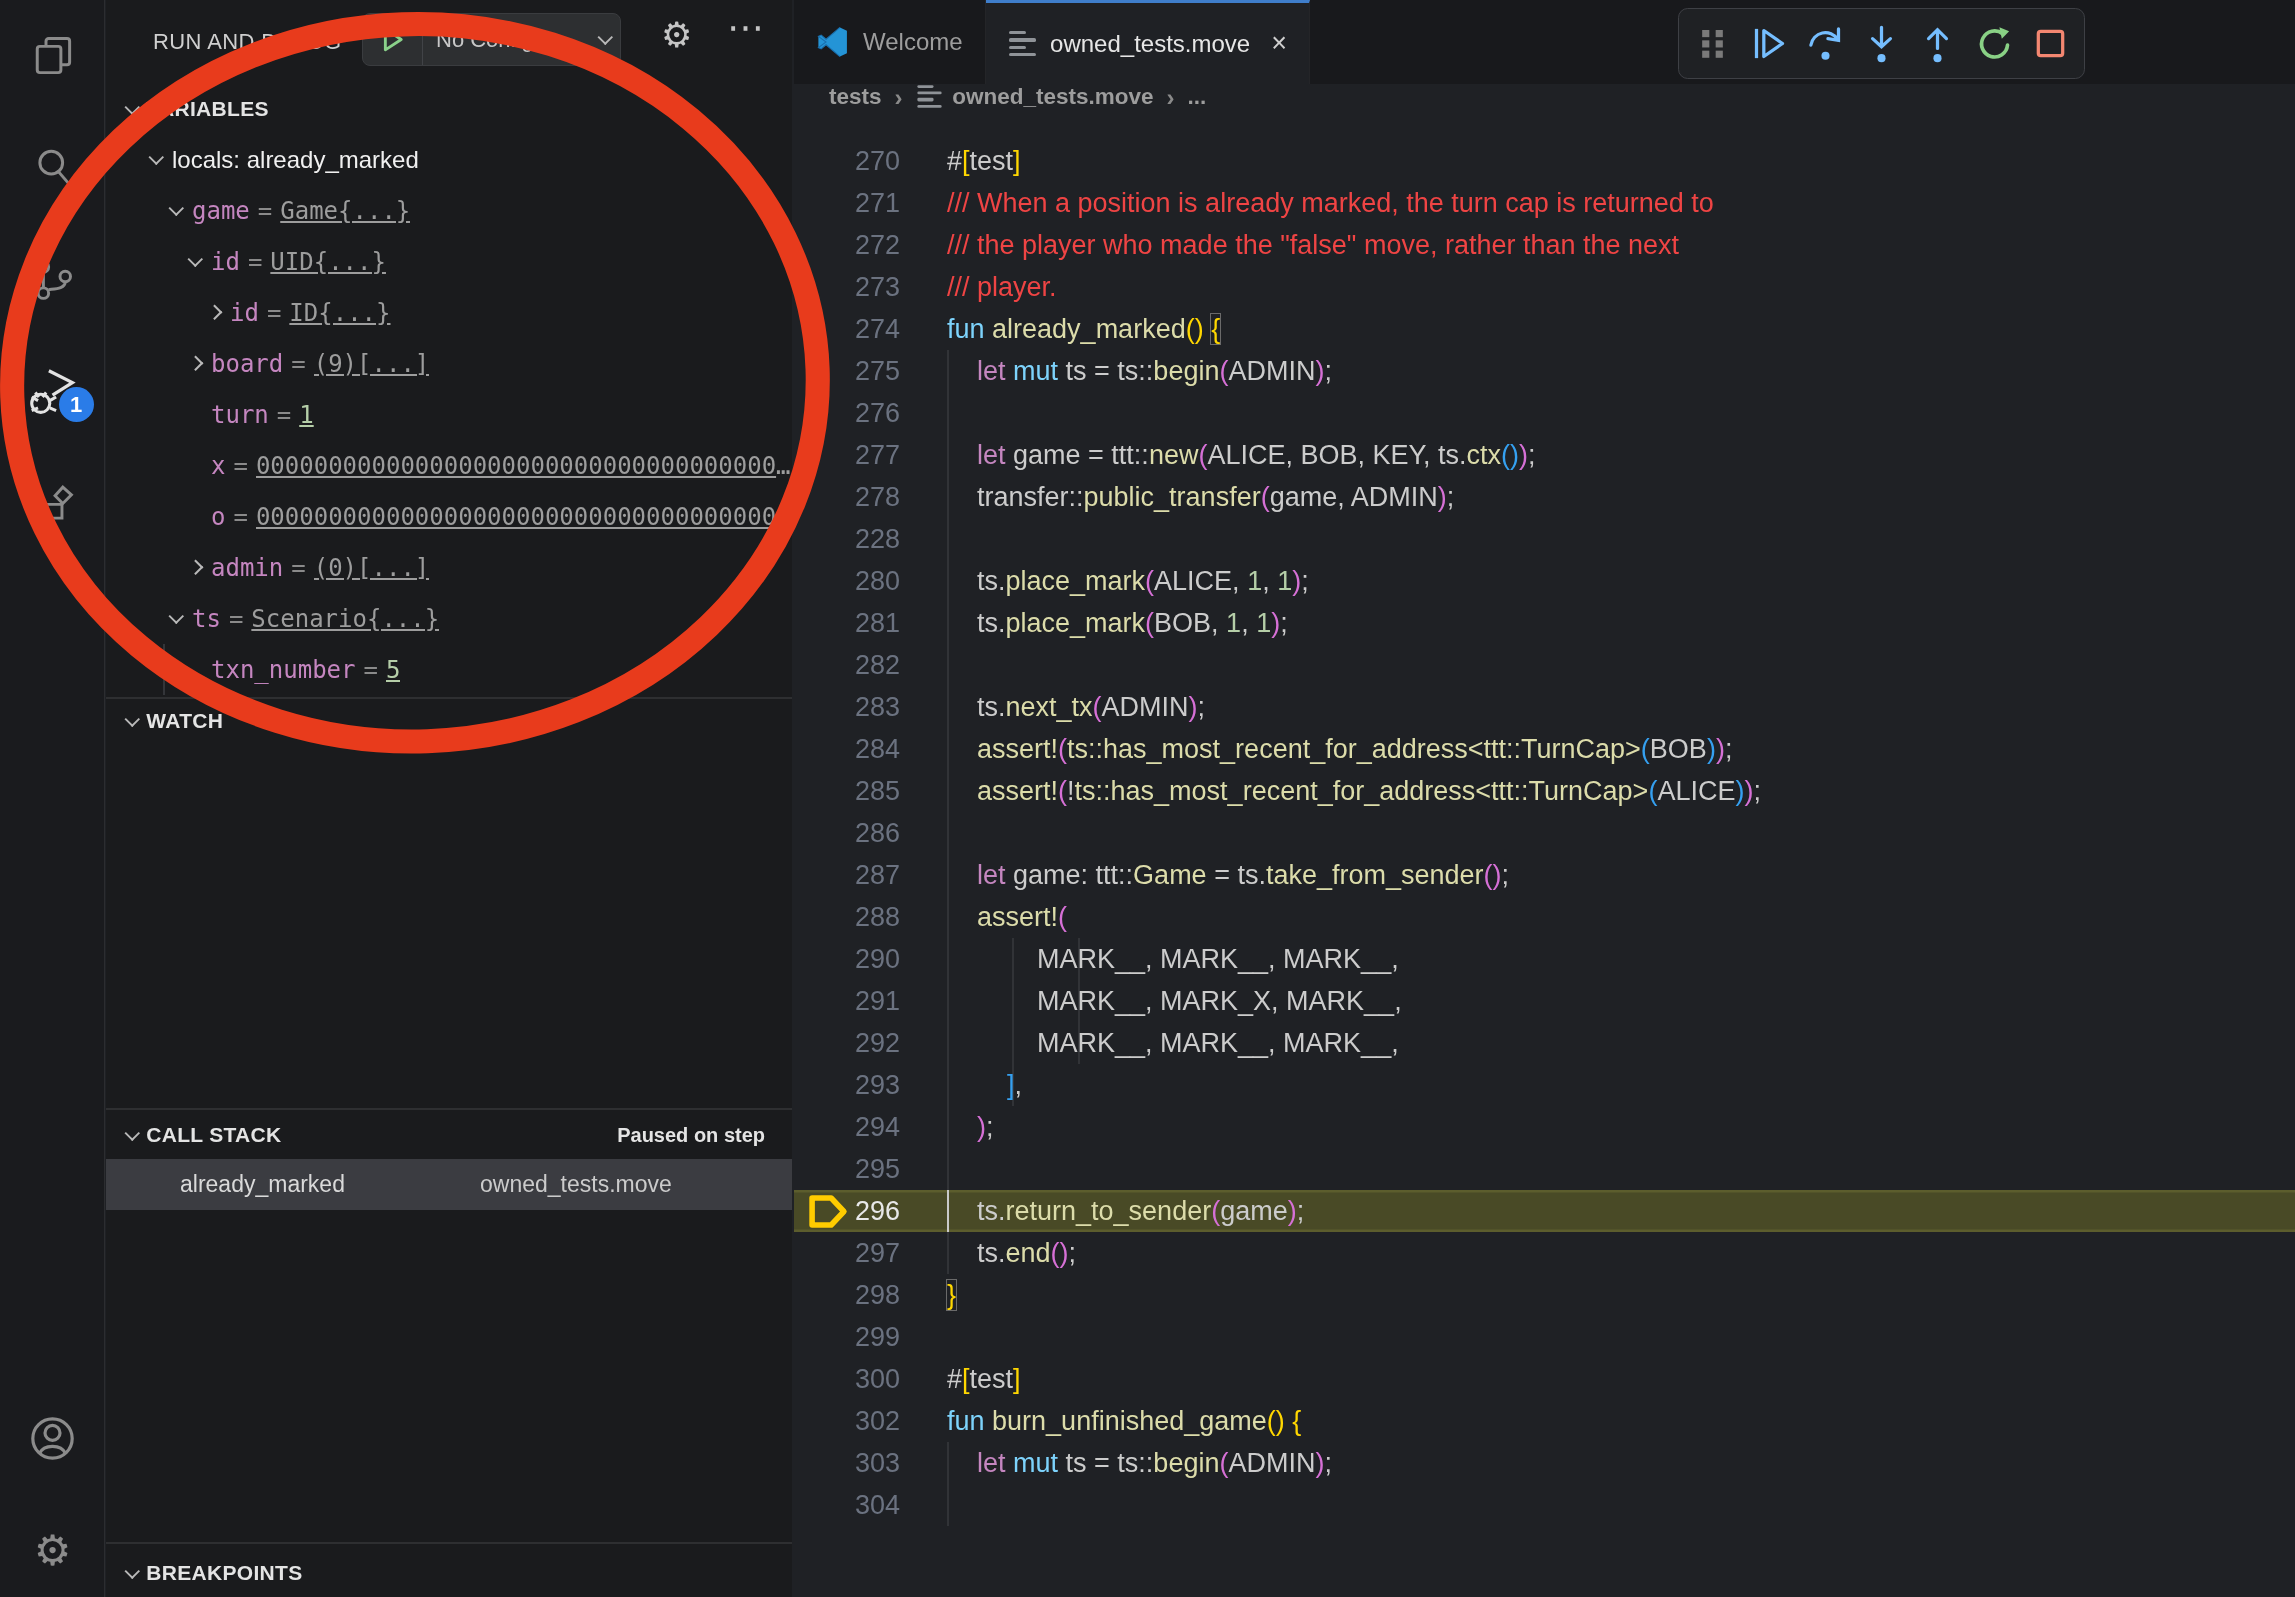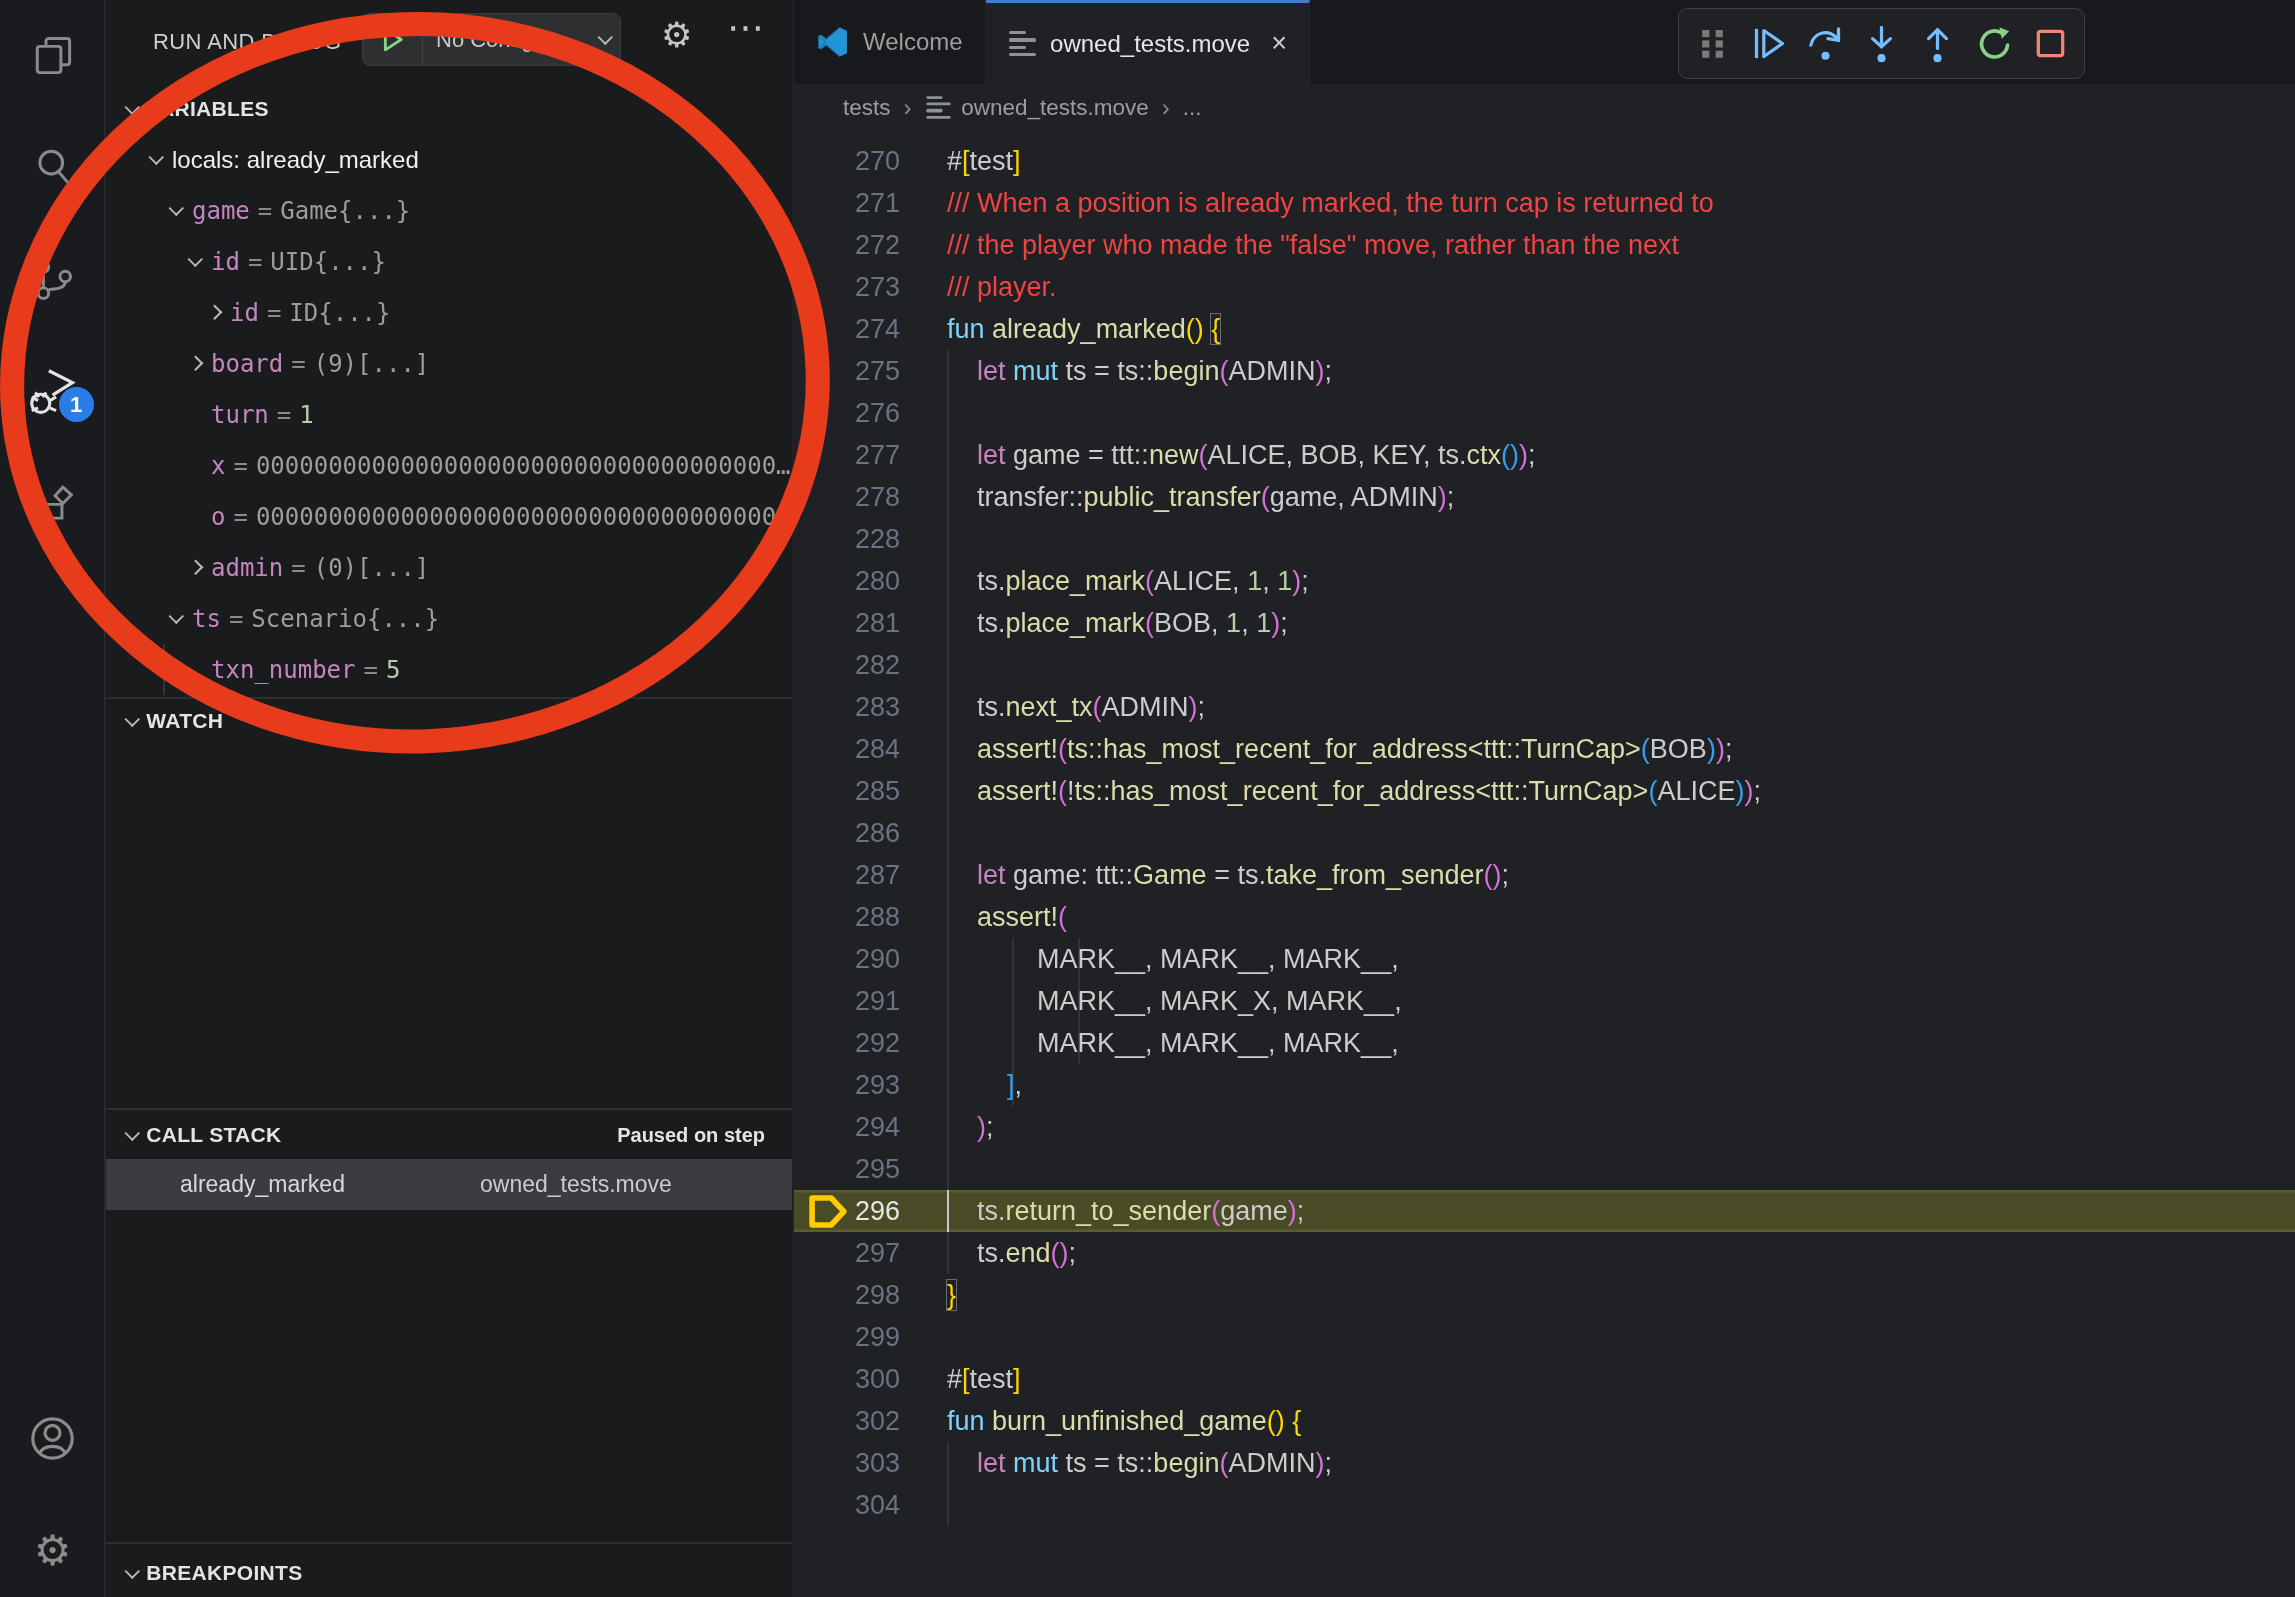--- a/index.html
+++ b/index.html
@@ -49,21 +49,21 @@
   .divider-h { position:absolute; left:0; width:100%; height:1.6px; background:#2e2f31; }
 
   
   .tree { position:absolute; left:0; top:134px; width:100%; }
   .trow { position:relative; height:51px; display:flex; align-items:center;
     font-family:"DejaVu Sans Mono", monospace; font-size:24px; white-space:nowrap; overflow:hidden; }
   .trow .chev-box { width:31px; display:flex; justify-content:center; flex:none; }
   .tname { color:#c586c0; }
   .tname.scope { color:#f0f0f0; font-family:"Liberation Sans", sans-serif; font-weight:normal; }
   .teq { color:#8a8a8a; padding:0 8px; }
-  .tval { color:#9d9d9d; overflow:hidden; text-overflow:ellipsis; }
+  .tval { color:#9d9d9d; overflow:hidden; text-overflow:ellipsis;text-decoration:underline; }
   .tval.num { color:#b5cea8; }
   .tguide { position:absolute; left:57px; top:0; width:1.6px; height:100%; background:#333539; }
 
   
   .cs-row { position:absolute; left:0; top:1159px; width:100%; height:51px;
     background:#3b3c41; display:flex; align-items:center; font-size:23px; }
   .cs-frame { margin-left:74px; color:#d9d9d9; }
   .cs-file { position:absolute; left:374px; color:#cbcbcb; }
 
   
@@ -73,22 +73,22 @@
   .tab { height:84px; display:flex; align-items:center; padding:0 22.5px;
     font-size:24px; color:#9d9d9d; border-right:0.8px solid #242528; position:relative; }
   .tab .tab-label { margin-left:14.5px; }
   .tab.active { background:#1f2125; color:#e6e6e6; border-top:3.2px solid #3f7ecb; }
   .tab .close { margin-left:21px; font-size:27px; color:#cfcfcf; }
   .file-icon { display:inline-flex; flex-direction:column; gap:4px; width:27px; }
   .file-icon i { display:block; height:3.2px; background:#8f9398; border-radius:1.6px; }
   .file-icon i:nth-child(1){ width:17.7px; } .file-icon i:nth-child(2){ width:27px; }
   .file-icon i:nth-child(3){ width:17.7px; } .file-icon i:nth-child(4){ width:27px; }
 
-  .breadcrumbs { position:absolute; left:14px; top:84px; right:0; height:47px;
-    display:flex; align-items:center; font-size:22.5px; color:#9d9d9d; padding-left:35px; }
+  .breadcrumbs { position:absolute; left:0; top:84px; right:0; height:47px;
+    display:flex; align-items:flex-start; font-size:22.5px; color:#9d9d9d; padding-left:35px;font-weight:bold; }
   .crumb-sep { margin:0 13px; font-size:24px; color:#8a8a8a; }
   .breadcrumbs .file-icon { margin-right:9.7px; transform:scale(.9); }
 
   
   .debug-toolbar { position:absolute; left:884px; top:8px; width:407px; height:71px;
     background:#1f2124; border:1.6px solid #3e4045; border-radius:9.7px;
     display:flex; align-items:center; justify-content:space-evenly; z-index:5; }
   .dbg-btn { width:45px; height:45px; display:flex; align-items:center; justify-content:center; }
 
   

